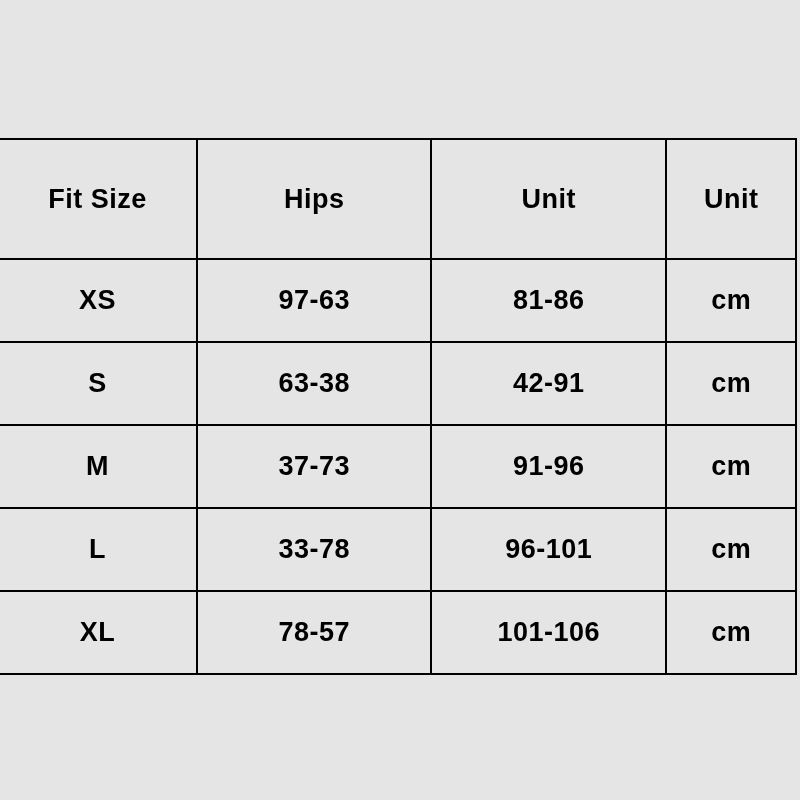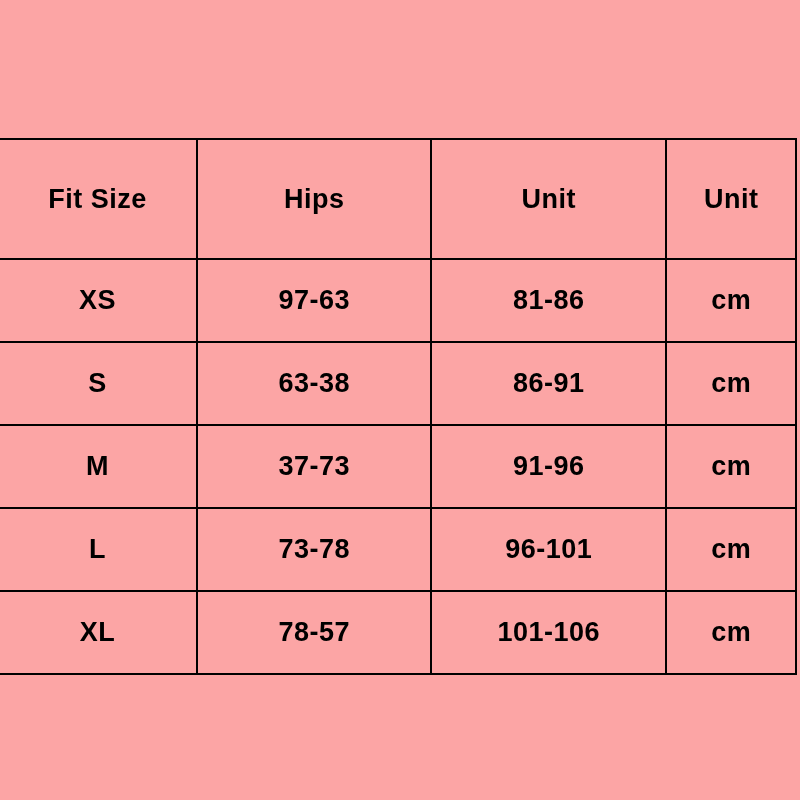--- a/index.html
+++ b/index.html
@@ -4,21 +4,21 @@
 <style>
   html, body {
     margin: 0;
     padding: 0;
     background: #ffffff;
   }
   .canvas {
     position: relative;
     width: 800px;
     height: 800px;
-    background: #fca5a5;
+    background: #e5e5e5;
     overflow: hidden;
     font-family: "Liberation Sans", sans-serif;
   }
   table.size-chart {
     position: absolute;
     left: -3px;
     top: 138px;
     border-collapse: collapse;
     table-layout: fixed;
   }
@@ -55,32 +55,32 @@
       </tr>
       <tr class="data-row">
         <td>XS</td>
         <td>97-63</td>
         <td>81-86</td>
         <td>cm</td>
       </tr>
       <tr class="data-row">
         <td>S</td>
         <td>63-38</td>
-        <td>86-91</td>
+        <td>42-91</td>
         <td>cm</td>
       </tr>
       <tr class="data-row">
         <td>M</td>
         <td>37-73</td>
         <td>91-96</td>
         <td>cm</td>
       </tr>
       <tr class="data-row">
         <td>L</td>
-        <td>73-78</td>
+        <td>33-78</td>
         <td>96-101</td>
         <td>cm</td>
       </tr>
       <tr class="data-row">
         <td>XL</td>
         <td>78-57</td>
         <td>101-106</td>
         <td>cm</td>
       </tr>
     </tbody>

